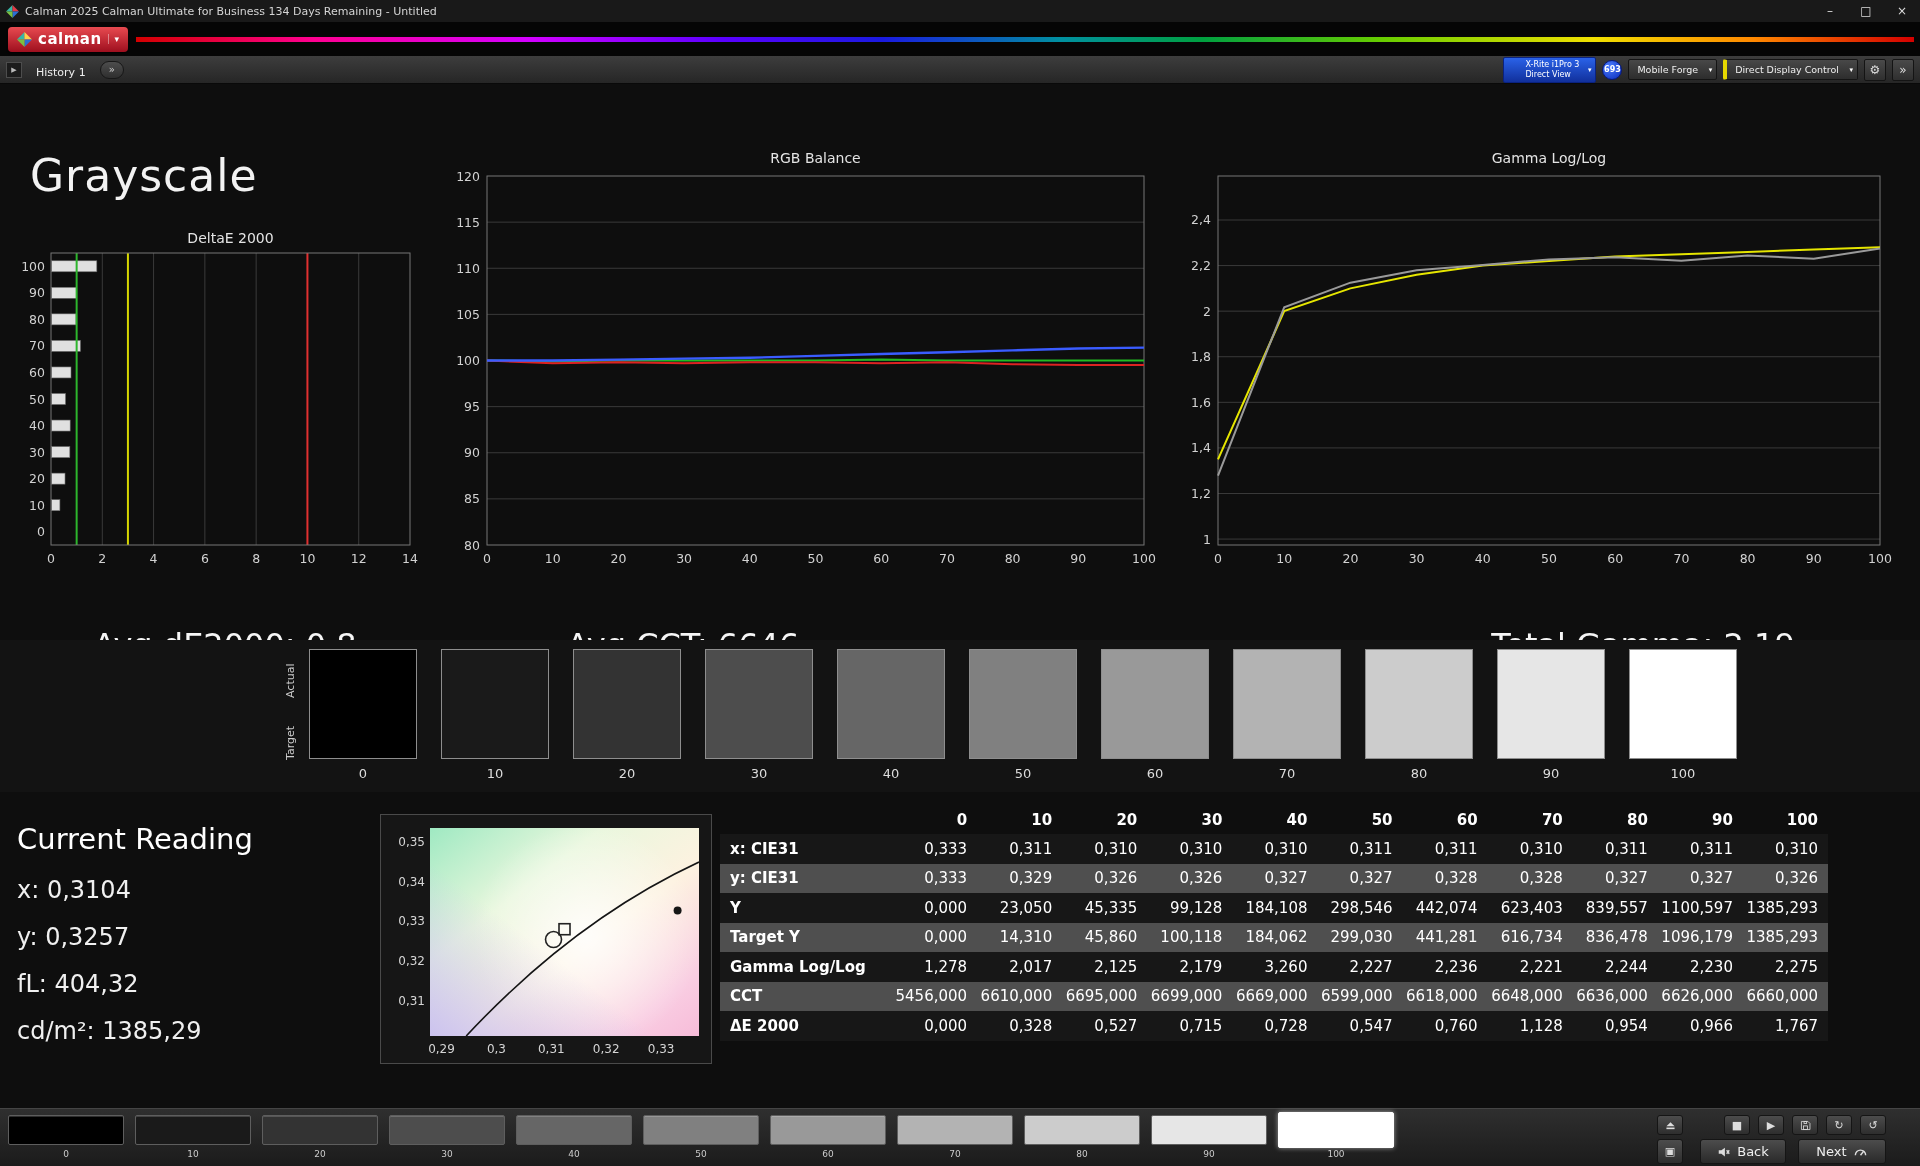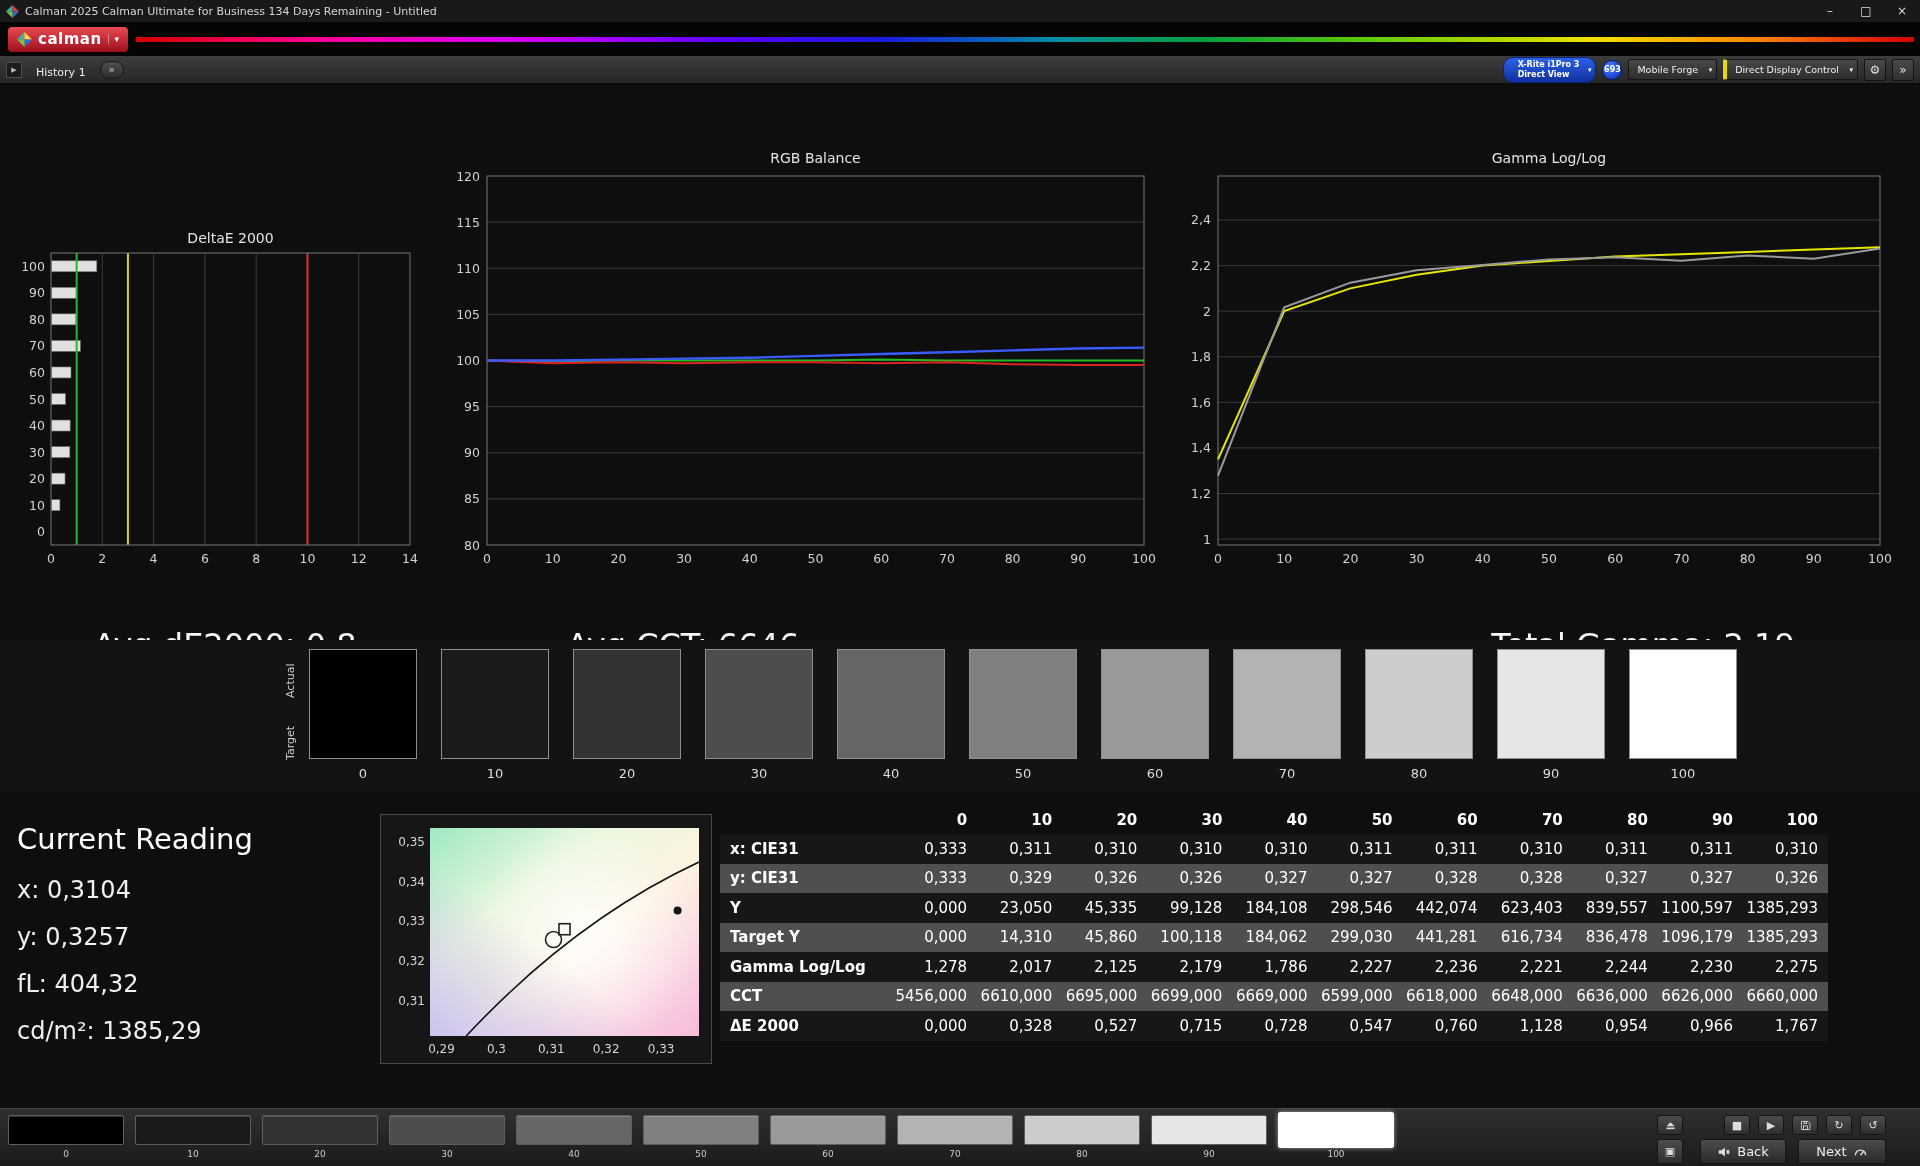--- a/index.html
+++ b/index.html
@@ -19,21 +19,21 @@
   .logo-caret { font-size:9px; color:#fff; border-left:1px solid rgba(255,255,255,.4); padding-left:6px; }
   .rainbow { flex:1; height:5px; margin:0 6px 0 8px; background:linear-gradient(90deg,#d40000 0%,#ff0090 10%,#d400ff 22%,#5a00ff 33%,#1a1ae0 42%,#0090a0 52%,#00a040 60%,#66cc00 70%,#f0e000 82%,#ff8800 91%,#d40000 100%); }
 
   
   .toolbar { position:absolute; top:56px; left:0; right:0; height:28px; background:linear-gradient(180deg,#3d3d3d,#262626); border-bottom:1px solid #090909; display:flex; align-items:center; font-size:11px; }
   .tb-left { display:flex; align-items:center; gap:8px; padding-left:6px; }
   .expand-btn { width:16px; height:16px; background:#1c1c1c; border:1px solid #4d4d4d; display:flex; align-items:center; justify-content:center; font-size:7px; color:#bbb; }
   .history-tab { color:#eee; padding:3px 6px;margin-top:6px; }
   .pill-btn { height:18px; padding:0 8px; background:linear-gradient(180deg,#4d4d4d,#2e2e2e); border:1px solid #171717; border-radius:9px; color:#ccc; font-size:10px; display:flex; align-items:center; }
   .tb-right { margin-left:auto; display:flex; align-items:center; gap:6px; padding-right:6px; }
-  .meter-dd { background:linear-gradient(180deg,#2a62e8,#11309c); border:1px solid #0a2280; border-radius:10px; color:#fff; font-size:8px; font-weight:bold; line-height:1.25; padding:2px 16px 2px 14px; position:relative; }
+  .meter-dd { background:linear-gradient(180deg,#2a62e8,#11309c); border:1px solid #0a2280; border-radius:2px; color:#fff; font-size:8px; font-weight:normal; line-height:1.25; padding:2px 16px 2px 21px; position:relative; }
   .dd-caret { position:absolute; right:4px; top:50%; transform:translateY(-50%); font-size:7px; color:#fff; }
   .badge { width:20px; height:20px; border-radius:50%; background:radial-gradient(circle at 35% 30%,#4a7cff,#0a2bb8); color:#fff; font-size:8px; font-weight:bold; display:flex; align-items:center; justify-content:center; border:1px solid #06187a; }
   .dd { background:linear-gradient(180deg,#484848,#2d2d2d); border:1px solid #141414; border-radius:2px; color:#eee; font-size:9.5px; padding:4px 18px 4px 8px; position:relative; }
   .dd.yellow-edge { border-left:4px solid #e6d800; }
   .tool-btn { width:22px; height:22px; background:linear-gradient(180deg,#4a4a4a,#2f2f2f); border:1px solid #141414; border-radius:2px; display:flex; align-items:center; justify-content:center; font-size:12px; color:#ddd; }
 
   
   .page-title { position:absolute; left:30px; top:150px; font-size:44px; font-weight:normal; color:#f2f2f2; letter-spacing:1px; }
   .stat { position:absolute; top:586px; font-size:32px; color:#f5f5f5; transform:translateX(-50%); white-space:nowrap;margin-top:40px; }
 
@@ -146,20 +146,21 @@
       </div>
       <div class="tool-btn">
           <span>⚙</span>
         </div>
       <div class="tool-btn">
           <span>»</span>
         </div>
     </div>
   </div>
 
+  <div class="page-title">Grayscale</div>
 
   <svg id="deltae-svg" class="chart-svg" style="left:25px; top:228px;" width="400" height="352">
       <text x="205.5" y="15" text-anchor="middle" class="chart-title">DeltaE 2000</text>
       <line x1="77.28571428571428" y1="25" x2="77.28571428571428" y2="317" class="grid"></line>
       <line x1="128.57142857142856" y1="25" x2="128.57142857142856" y2="317" class="grid"></line>
       <line x1="179.85714285714286" y1="25" x2="179.85714285714286" y2="317" class="grid"></line>
       <line x1="231.14285714285714" y1="25" x2="231.14285714285714" y2="317" class="grid"></line>
       <line x1="282.42857142857144" y1="25" x2="282.42857142857144" y2="317" class="grid"></line>
       <line x1="333.7142857142857" y1="25" x2="333.7142857142857" y2="317" class="grid"></line>
       <rect x="26.5" y="32.77272727272727" width="45.31092857142856" height="11" class="de-bar"></rect>
@@ -391,21 +392,21 @@
         <div class="t-cell">836,478</div>
         <div class="t-cell">1096,179</div>
         <div class="t-cell">1385,293</div>
       </div>
       <div class="t-row dark">
         <div class="t-label">Gamma Log/Log</div>
         <div class="t-cell">1,278</div>
         <div class="t-cell">2,017</div>
         <div class="t-cell">2,125</div>
         <div class="t-cell">2,179</div>
-        <div class="t-cell">1,786</div>
+        <div class="t-cell">3,260</div>
         <div class="t-cell">2,227</div>
         <div class="t-cell">2,236</div>
         <div class="t-cell">2,221</div>
         <div class="t-cell">2,244</div>
         <div class="t-cell">2,230</div>
         <div class="t-cell">2,275</div>
       </div>
       <div class="t-row light">
         <div class="t-label">CCT</div>
         <div class="t-cell">5456,000</div>

